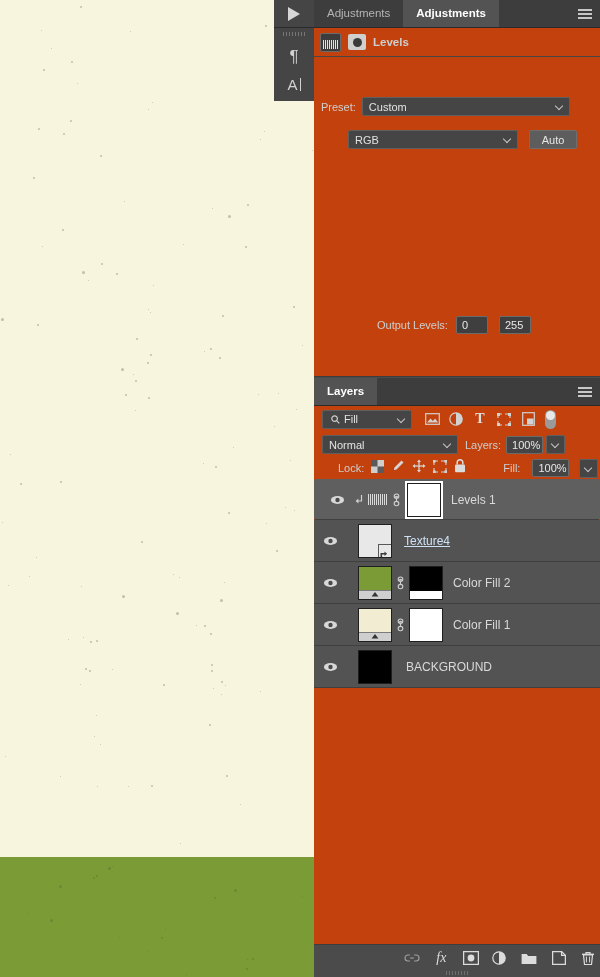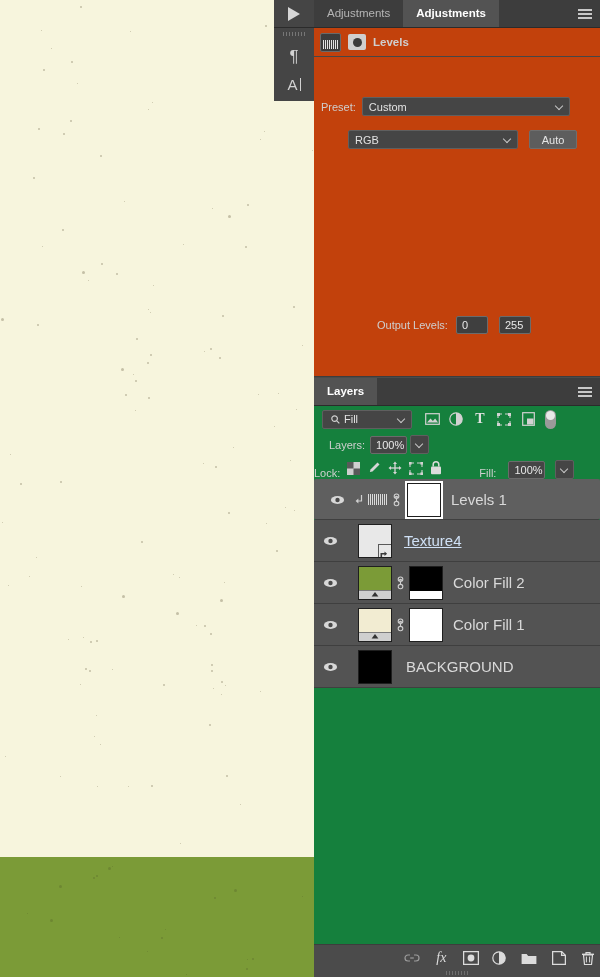--- a/index.html
+++ b/index.html
@@ -55,30 +55,30 @@
        border-right:1.4px solid #c6c6c6;border-bottom:1.4px solid #c6c6c6;transform:rotate(45deg);}
   .btn{height:19px;background:#5d5d5d;border:1px solid #6e6e6e;border-radius:2px;color:#e6e6e6;font-size:11px;
        display:flex;align-items:center;justify-content:center;box-sizing:border-box;}
   
   .numbox{position:absolute;height:18px;background:#3f3f3f;border:1px solid #6b6b6b;border-radius:2px;
        color:#e8e8e8;font-size:11px;display:flex;align-items:center;padding-left:5px;box-sizing:border-box;}
   
   .pfoot{position:absolute;left:0;top:348px;width:286px;height:29px;background:#4b4b4b;
        border-top:1px solid #3d3d3d;}
   
-  #layers{position:absolute;left:0;top:378px;width:286px;height:599px;background:#15803d;}
-  .lockrow{height:22px;display:flex;align-items:flex-end;padding-left:0;gap:7px;}
+  #layers{position:absolute;left:0;top:378px;width:286px;height:599px;background:#c2410c;}
+  .lockrow{height:22px;display:flex;align-items:center;padding-left:24px;gap:7px;}
   .filtbtn{width:20px;height:18px;display:flex;align-items:center;justify-content:center;}
   .lrow{height:41px;border-bottom:1px solid #3f3f3f;display:flex;align-items:center;position:relative;
         background:#535353;}
   .lrow.sel{background:#5f5f5f;}
   .eye{width:32px;height:41px;display:flex;align-items:center;justify-content:center;}
   .eye svg{display:block;}
   .thumb{width:34px;height:34px;border:1px solid #1f1f1f;box-sizing:border-box;position:relative;background:#fff;}
-  .lname{font-size:15px;color:#d9d9d9;}
+  .lname{font-size:12px;color:#d9d9d9;}
   .lname.link{color:#cfe0f5;text-decoration:underline;}
   .chain{width:11px;height:16px;display:flex;align-items:center;justify-content:center;}
   .lfoot{position:absolute;left:0;bottom:0;width:286px;height:32px;background:#4b4b4b;border-top:1px solid #3d3d3d;}
   .lficon{width:27px;height:22px;display:flex;align-items:center;justify-content:center;}
   .grip2{position:absolute;left:50%;margin-left:-11px;bottom:2px;width:22px;height:4px;
        background:repeating-linear-gradient(to right,#6f6f6f 0 1px,transparent 1px 3px);}
 </style>
 </head>
 <body>
 
@@ -326,20 +326,24 @@
           <rect x="0.7" y="0.7" width="11.6" height="12.6" fill="none" stroke="#d2d2d2" stroke-width="1.2"></rect>
           <rect x="5" y="6.5" width="6.5" height="6" fill="#d2d2d2"></rect>
         </svg>
       </div>
       <div style="margin-left:7px;width:11px;height:19px;border-radius:6px;background:#9a9a9a;position:relative;">
         <span style="position:absolute;left:1px;top:1px;width:9px;height:9px;border-radius:50%;background:#e8e8e8;display:block;"></span>
       </div>
     </div>
 
     <div class="row" style="height:25px;padding-left:8px;">
+      <div class="sel" style="width:136px;">
+        <span>Normal</span>
+        <span class="chev"></span>
+      </div>
       <span class="lbl" style="margin-left:7px;">Layers:</span>
       <div class="numbox" style="position:relative;left:0;top:0;width:37px;margin-left:5px;background:#454545;">
         <span>100%</span>
       </div>
       <div class="sel" style="width:19px;margin-left:3px;padding:0;">
         <span class="chev" style="right:5px;"></span>
       </div>
     </div>
 
     <div class="lockrow">

